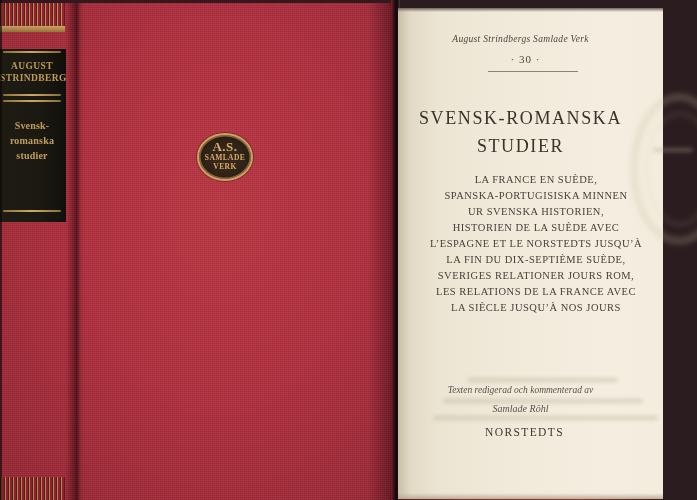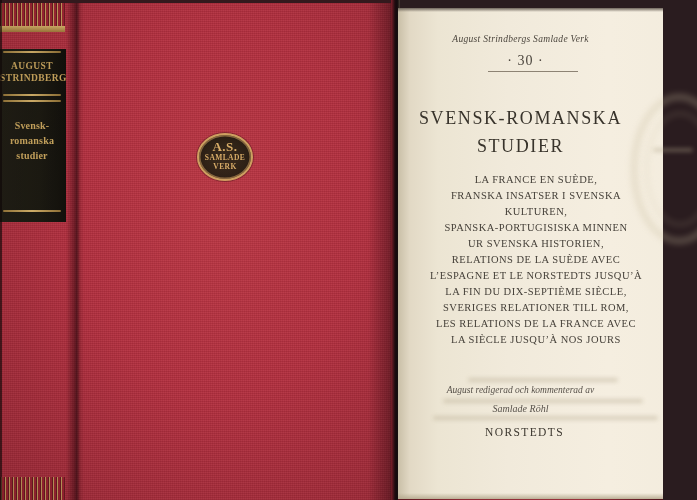--- a/index.html
+++ b/index.html
@@ -111,21 +111,21 @@
   }
   .ghost-bar { position:absolute; background:rgba(175,162,134,0.4); filter:blur(2px); border-radius:2px; }
   .gb1 { left:70px;  top:370px; width:150px; height:4px; }
   .gb2 { left:45px;  top:391px; width:200px; height:4px; }
   .gb3 { left:35px;  top:408px; width:225px; height:4px; }
   .gb4 { left:255px; top:140px; width:40px;  height:4px; }
 
   
   .pt { position:absolute; left:0; right:20px; text-align:center; }
   .series-header { top:26px; font-style:italic; font-size:9.5px; letter-spacing:0.3px; color:#4c463e; }
-  .volume { top:45px; font-size:14px; letter-spacing:1px; color:#4c463e;margin-left:10px; }
+  .volume { top:45px; font-size:11px; letter-spacing:1px; color:#4c463e;margin-left:10px; }
   .head-rule { position:absolute; left:90px; top:63px; width:90px; height:1px; background:#8d8374; }
   .book-title {
     top:96px; font-size:18px; line-height:28px; letter-spacing:1.6px;
     color:#38332b; font-weight:normal;
   }
   .subtitles { top:164px; font-size:10.5px; line-height:16px; letter-spacing:0.5px; color:#46413a;margin-left:31px; }
   .editor-1 { top:377px; font-style:italic; font-size:9.5px; color:#57514a; }
   .editor-2 { top:395px; font-style:italic; font-size:10px; color:#57514a; }
   .publisher { top:418px; font-size:11.5px; letter-spacing:1.4px; color:#3c372f; font-weight:normal;margin-left:8px; }
 </style>
@@ -184,32 +184,31 @@
     <div class="pt volume">· 30 ·</div>
     <div class="head-rule"></div>
 
     <div class="pt book-title">
       <div>SVENSK-ROMANSKA</div>
       <div>STUDIER</div>
     </div>
 
     <div class="pt subtitles">
       <div>LA FRANCE EN SUÈDE,</div>
-      <div>FRANSKA INSATSER I SVENSKA KULTUREN,</div>
       <div>SPANSKA-PORTUGISISKA MINNEN</div>
       <div>UR SVENSKA HISTORIEN,</div>
-      <div>RELATIONS DE LA SUÈDE AVEC</div>
+      <div>HISTORIEN DE LA SUÈDE AVEC</div>
       <div>L’ESPAGNE ET LE NORSTEDTS JUSQU’À</div>
-      <div>LA FIN DU DIX-SEPTIÈME SIÈCLE,</div>
-      <div>SVERIGES RELATIONER TILL ROM,</div>
+      <div>LA FIN DU DIX-SEPTIÈME SUÈDE,</div>
+      <div>SVERIGES RELATIONER JOURS ROM,</div>
       <div>LES RELATIONS DE LA FRANCE AVEC</div>
       <div>LA SIÈCLE JUSQU’À NOS JOURS</div>
     </div>
 
-    <div class="pt editor-1">August redigerad och kommenterad av</div>
+    <div class="pt editor-1">Texten redigerad och kommenterad av</div>
     <div class="pt editor-2">Samlade Röhl</div>
     <div class="pt publisher">NORSTEDTS</div>
 
     <div class="page-top-edge"></div>
     <div class="page-bottom-shadow"></div>
     <div class="page-bottom-red"></div>
     <div class="page-bottom-dark"></div>
   </div>
 
 </div>

